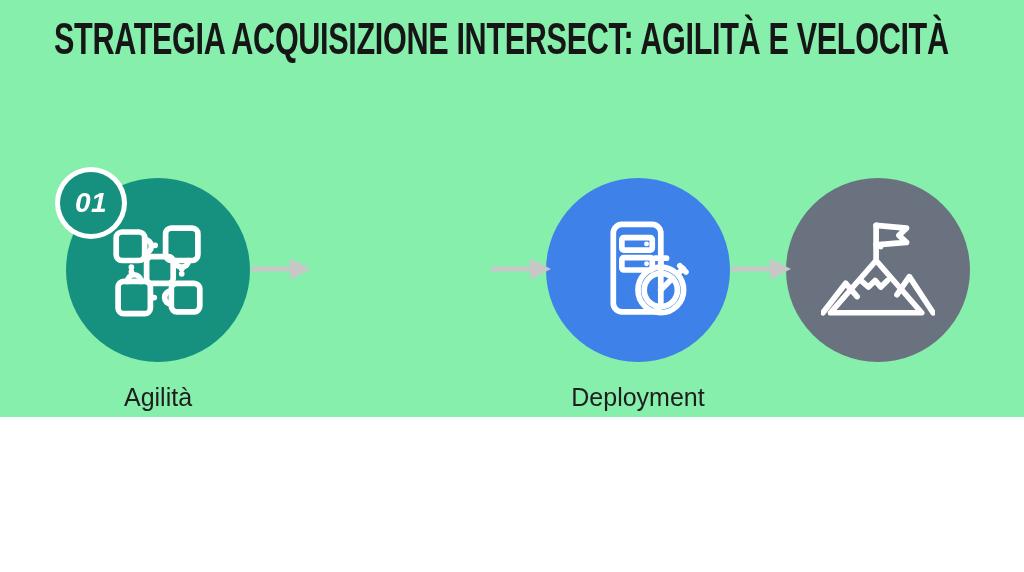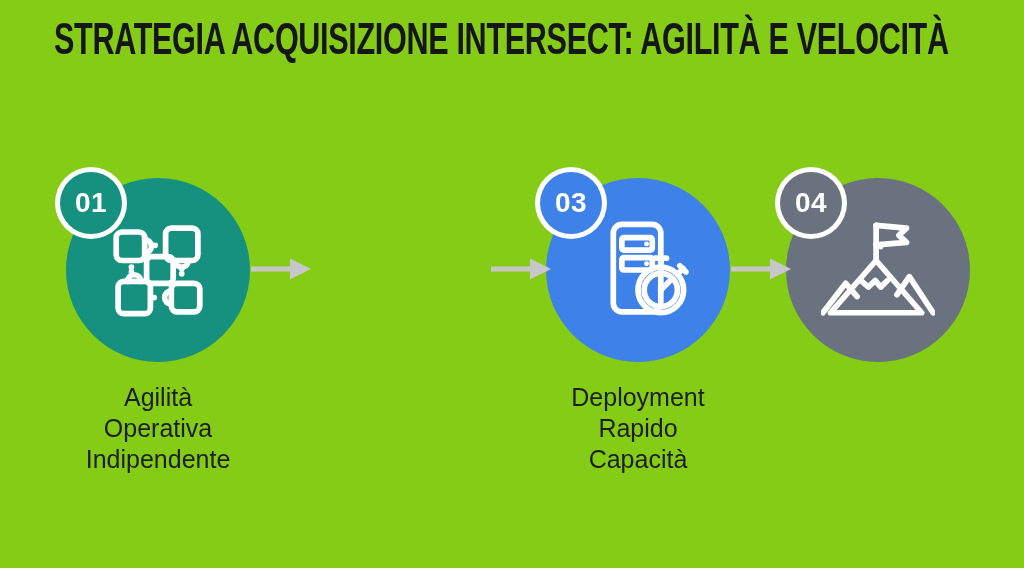--- a/index.html
+++ b/index.html
@@ -1,21 +1,21 @@
 <!DOCTYPE html>
 <html><head>
 <meta charset="utf-8">
 <style>
   * { margin: 0; padding: 0; box-sizing: border-box; }
   html, body { background: #ffffff; }
   .canvas {
     position: relative;
     width: 1024px;
-    height: 568px;
-    background: #84cc16;
+    height: 417px;
+    background: #86efac;
     overflow: hidden;
     font-family: "Liberation Sans", sans-serif;
   }
   .title {
     position: absolute;
     left: 54px;
     top: 16px;
     font-size: 45px;
     font-weight: 700;
     line-height: 1.0;
@@ -34,20 +34,21 @@
   .step { width: 240px; }
   .circle {
     position: relative;
     width: 184px;
     height: 184px;
     margin: 0 auto;
     border-radius: 50%;
     display: flex;
     align-items: center;
     justify-content: center;
+    font-style: italic;
   }
   .badge {
     position: absolute;
     left: -6px;
     top: -6px;
     width: 62px;
     height: 62px;
     border-radius: 50%;
     box-shadow: 0 0 0 5px #ffffff;
     display: flex;
@@ -122,23 +123,20 @@
       <div class="label">Agilità
 Operativa
 Indipendente</div>
     </div>
 
     <div class="step">
     </div>
 
     <div class="step">
       <div class="circle" style="background-color: rgb(62, 129, 232);">
-        <div class="badge" style="background-color: rgb(62, 129, 232);">
-          <span>03</span>
-        </div>
         <svg class="icon" viewBox="0 0 120 120">
           <rect x="34" y="12" width="50" height="92" rx="9"></rect>
           <rect x="43" y="26" width="32" height="13" rx="2" stroke-width="5"></rect>
           <circle class="dotfill" cx="69" cy="32.5" r="2.6"></circle>
           <rect x="43" y="47" width="32" height="13" rx="2" stroke-width="5"></rect>
           <circle class="dotfill" cx="69" cy="53.5" r="2.6"></circle>
           <circle class="halo" cx="84" cy="81" r="31" fill="#3e81e8"></circle>
           <path d="M84 55 L84 49" stroke-width="5"></path>
           <path d="M78 47.5 L90 47.5" stroke-width="5"></path>
           <path d="M102 64 L107.5 58.5" stroke-width="5"></path>
@@ -148,23 +146,20 @@
           <path d="M84 81 L95 70" stroke-width="5"></path>
         </svg>
       </div>
       <div class="label">Deployment
 Rapido
 Capacità</div>
     </div>
 
     <div class="step">
       <div class="circle" style="background-color: rgb(106, 114, 128);">
-        <div class="badge" style="background-color: rgb(106, 114, 128);">
-          <span>04</span>
-        </div>
         <svg class="icon" viewBox="0 0 120 120">
           <path d="M2 105 L26 74 L38 88" stroke-width="5.5"></path>
           <path d="M80 86 L93 67 L118 105" stroke-width="5.5"></path>
           <path d="M10 105 L58 50 L106 105 Z" stroke-width="5.5"></path>
           <path d="M43 72 L50 78 L57 71 L63 78 L70 71" stroke-width="5"></path>
           <path d="M58 50 L58 13" stroke-width="5.5"></path>
           <path d="M58 13 L90 16 L82 23.5 L90 31 L58 33.5" stroke-width="5.5"></path>
           <circle class="dotfill" cx="63" cy="36" r="2.4"></circle>
         </svg>
       </div>

